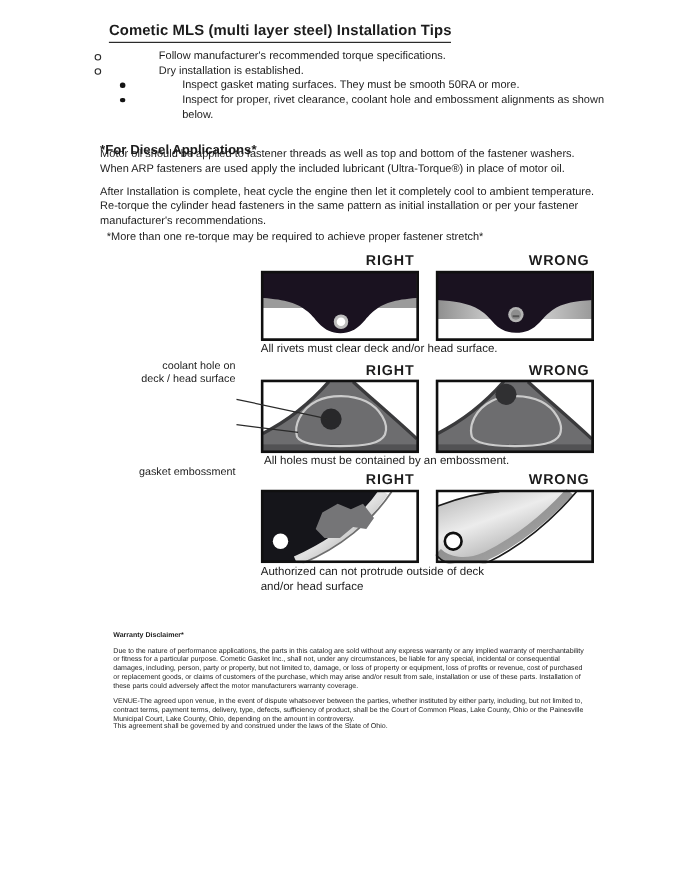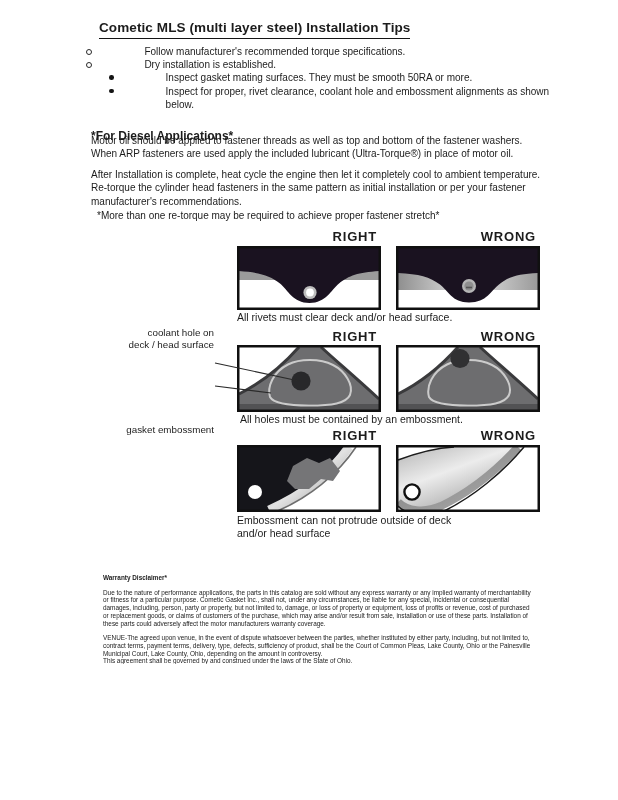--- a/index.html
+++ b/index.html
@@ -170,21 +170,21 @@
       <rect x="0" y="0" width="144" height="67" fill="#ffffff"></rect>
       <path d="M2,15 C22,7.5 40,3 58,2 L122,2 C100,26 72,48 45,61 C28,68.5 11,66 2,57 Z" fill="url(#g4)"></path>
       <path d="M2,15 C22,7.5 40,3 58,2" stroke="#1c1c1c" stroke-width="1.6" fill="none"></path>
       <path d="M122,2 C100,26 72,48 45,61 C28,68.5 11,66 2,57" stroke="url(#g5)" stroke-width="8" fill="none"></path>
       <path d="M128,2 C106,28 77,52 48,66 C32,72 10,70 2,61" stroke="#1c1c1c" stroke-width="1.5" fill="none"></path>
       <circle cx="16" cy="47" r="7.6" fill="#ffffff" stroke="#101010" stroke-width="2.4"></circle>
       <rect x="1.25" y="1.25" width="141.5" height="64.5" fill="none" stroke="#101010" stroke-width="2.5"></rect>
     </svg>
   </div>
 
-  <div class="abs caption" style="left:237px;top:514px;">Embossment can not protrude outside of deck</div>
+  <div class="abs caption" style="left:237px;top:514px;">Authorized can not protrude outside of deck</div>
   <div class="abs caption" style="left:237px;top:527px;">and/or head surface</div>
 
   <div class="abs small" style="left:103px;top:574px;">
     <p class="shead">Warranty Disclaimer*</p>
     <p>Due to the nature of performance applications, the parts in this catalog are sold without any express warranty or any implied warranty of merchantability or fitness for a particular purpose.  Cometic Gasket Inc., shall not, under any circumstances, be liable for any special, incidental or consequential damages, including, person, party or property, but not limited to, damage, or loss of property or equipment, loss of profits or revenue, cost of purchased or replacement goods, or claims of customers of the purchase, which may arise and/or result from sale, installation or use of these parts.  Installation of these parts could adversely affect the motor manufacturers warranty coverage.</p>
     <p class="nb">VENUE-The agreed upon venue, in the event of dispute whatsoever between the parties, whether instituted by either party, including, but not limited to, contract terms, payment terms, delivery, type, defects, sufficiency of product, shall be the Court of Common Pleas, Lake County, Ohio or the Painesville Municipal Court, Lake County, Ohio, depending on the amount in controversy.</p>
     <p>This agreement shall be governed by and construed under the laws of the State of Ohio.</p>
     <p>All prices and terms are subject to change without notice.</p>
     <p>Terms COD- Secured with a completed dealer/jobber application on File, COD-Company check with a current credit card number on file.  Open accounts may be established by well rated firms.  A credit application is available upon request.  Open accounts are due payable Net 30 days from date of invoice.  No statement will be sent.  If an account becomes 60 or more days past due, it is subject to being placed on credit hold.  No orders will be shipped or new orders accepted until past due balance is paid.  If an account becomes 90 or more days past due, it is subject to being placed for collections.  All costs of collection are the responsibility of the customer, including attorney fees, court costs, and other expenses of litigation.</p>
     <p>Returns- Authorized (RGA) must be obtained in advance on all returns.  A packing slip or invoice number must accompany the merchandise.  No returns after 30 days from invoice date.  All returns are subject to a 25% restocking charge.  All custom designed and custom manufactured gaskets are non-returnable.</p>

